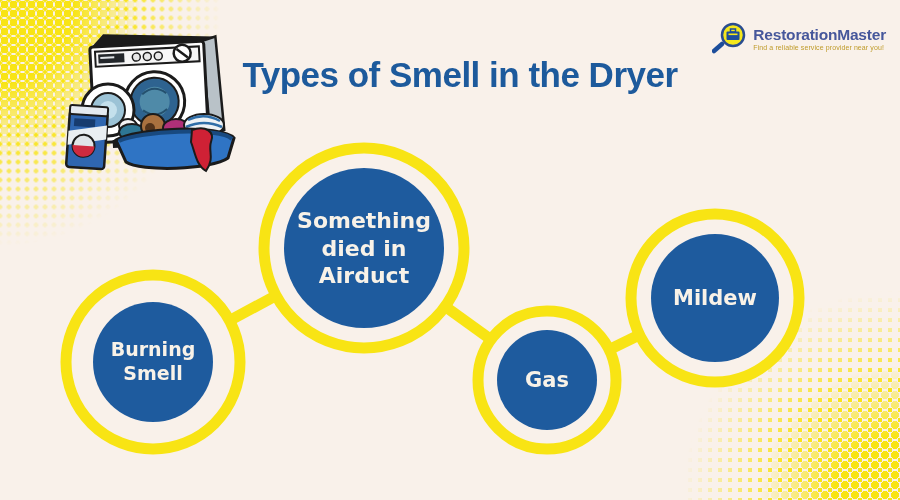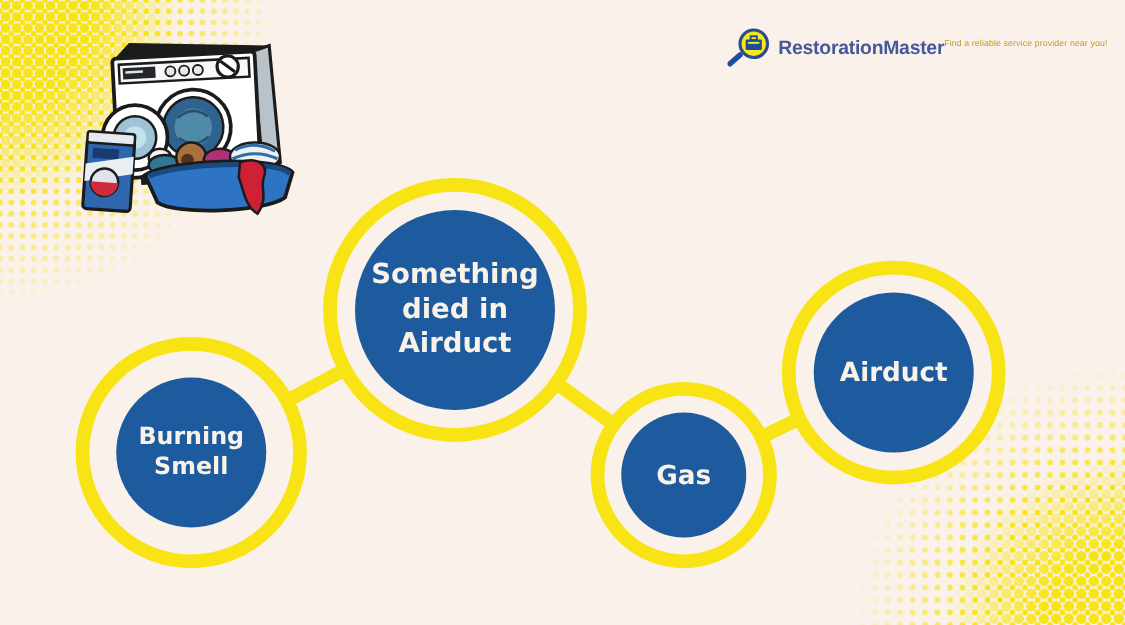--- a/index.html
+++ b/index.html
@@ -35,21 +35,21 @@
     background-size:10px 10px;background-position:5px 5px;
     -webkit-mask-image:radial-gradient(260px 250px at 100% 100%,#000 45%,transparent 84%);
     mask-image:radial-gradient(260px 250px at 100% 100%,#000 45%,transparent 84%);
   }
   
   .title{
     position:absolute;left:180px;top:55px;width:560px;text-align:center;
     font-size:35px;font-weight:bold;color:#1d5a9c;letter-spacing:-0.5px;
   }
   .brand{position:absolute;top:22px;right:14px;display:flex;align-items:center;gap:5px;}
-  .brand-text{display:flex;flex-direction:row;line-height:1.05;}
+  .brand-text{display:flex;flex-direction:column;line-height:1.05;}
   .brand-name{font-size:15.5px;font-weight:bold;color:#46579b;letter-spacing:-0.2px;}
   .brand-tagline{font-size:7px;color:#bf9b2a;margin-top:1px;letter-spacing:0.1px;}
   
   .washer{position:absolute;left:64px;top:24px;}
   
   .diagram{position:absolute;left:0;top:0;}
   .node-label{
     position:absolute;transform:translate(-50%,-50%);
     color:#f8f2e8;text-align:center;font-weight:600;line-height:1.25;
     font-family:"DejaVu Sans","Liberation Sans",sans-serif;
@@ -74,20 +74,21 @@
       <rect x="14.5" y="9.5" width="13" height="8.5" rx="1" fill="#1d4e9b"></rect>
       <rect x="18.5" y="7" width="5" height="3" fill="none" stroke="#1d4e9b" stroke-width="1.5"></rect>
       <rect x="16.5" y="11.5" width="9" height="1.6" fill="#f5e81c"></rect>
     </svg>
     <div class="brand-text">
       <span class="brand-name">RestorationMaster</span>
       <span class="brand-tagline">Find a reliable service provider near you!</span>
     </div>
   </div>
 
+  <div class="title">Types of Smell in the Dryer</div>
 
   <svg class="washer" width="175" height="150" viewBox="0 0 175 150">
     <g transform="rotate(-3 85 65)">
       <polygon points="30,20 42,8 154,16 140,20" fill="#1b1b1b"></polygon>
       <polygon points="140,20 154,16 158,110 144,116" fill="#b9c2c8" stroke="#1b1b1b" stroke-width="2.5"></polygon>
       <rect x="28" y="20" width="114" height="96" rx="3" fill="#ffffff" stroke="#1b1b1b" stroke-width="3"></rect>
       <rect x="33" y="25" width="104" height="15" fill="#f7f7f7" stroke="#1b1b1b" stroke-width="2"></rect>
       <rect x="36" y="28" width="26" height="9" fill="#23272b"></rect>
       <rect x="38" y="30.5" width="14" height="2" fill="#dfe3e6"></rect>
       <circle cx="74" cy="32.5" r="4" fill="#e8e8e8" stroke="#1b1b1b" stroke-width="1.5"></circle>
@@ -141,15 +142,15 @@
 
     <circle cx="153" cy="362" r="60" fill="#1e5b9e"></circle>
     <circle cx="364" cy="248" r="80" fill="#1e5b9e"></circle>
     <circle cx="547" cy="380" r="50" fill="#1e5b9e"></circle>
     <circle cx="715" cy="298" r="64" fill="#1e5b9e"></circle>
   </svg>
 
   <div class="node-label nl-1">Burning Smell</div>
   <div class="node-label nl-2">Something died in Airduct</div>
   <div class="node-label nl-3">Gas</div>
-  <div class="node-label nl-4">Airduct</div>
+  <div class="node-label nl-4">Mildew</div>
 
 </div>
 
 </body></html>

